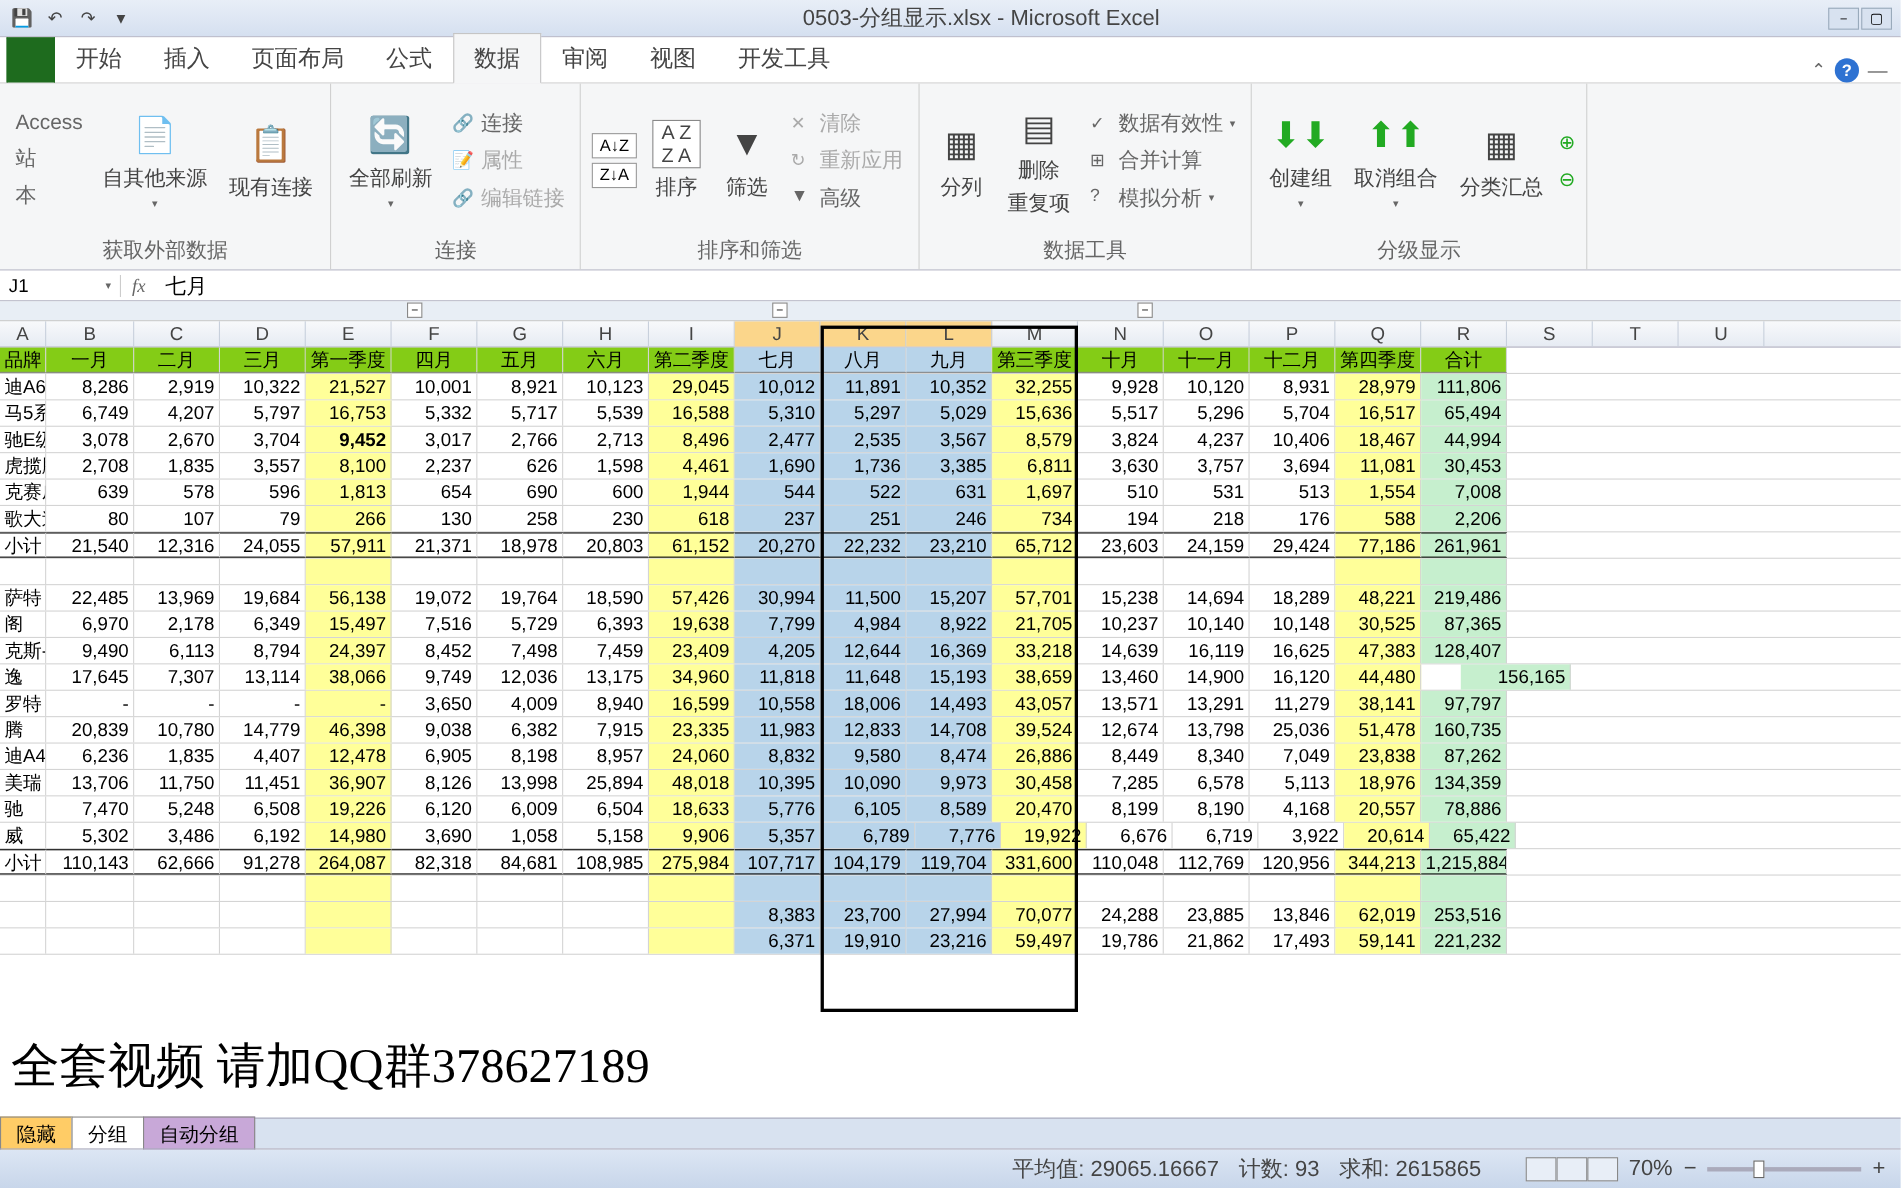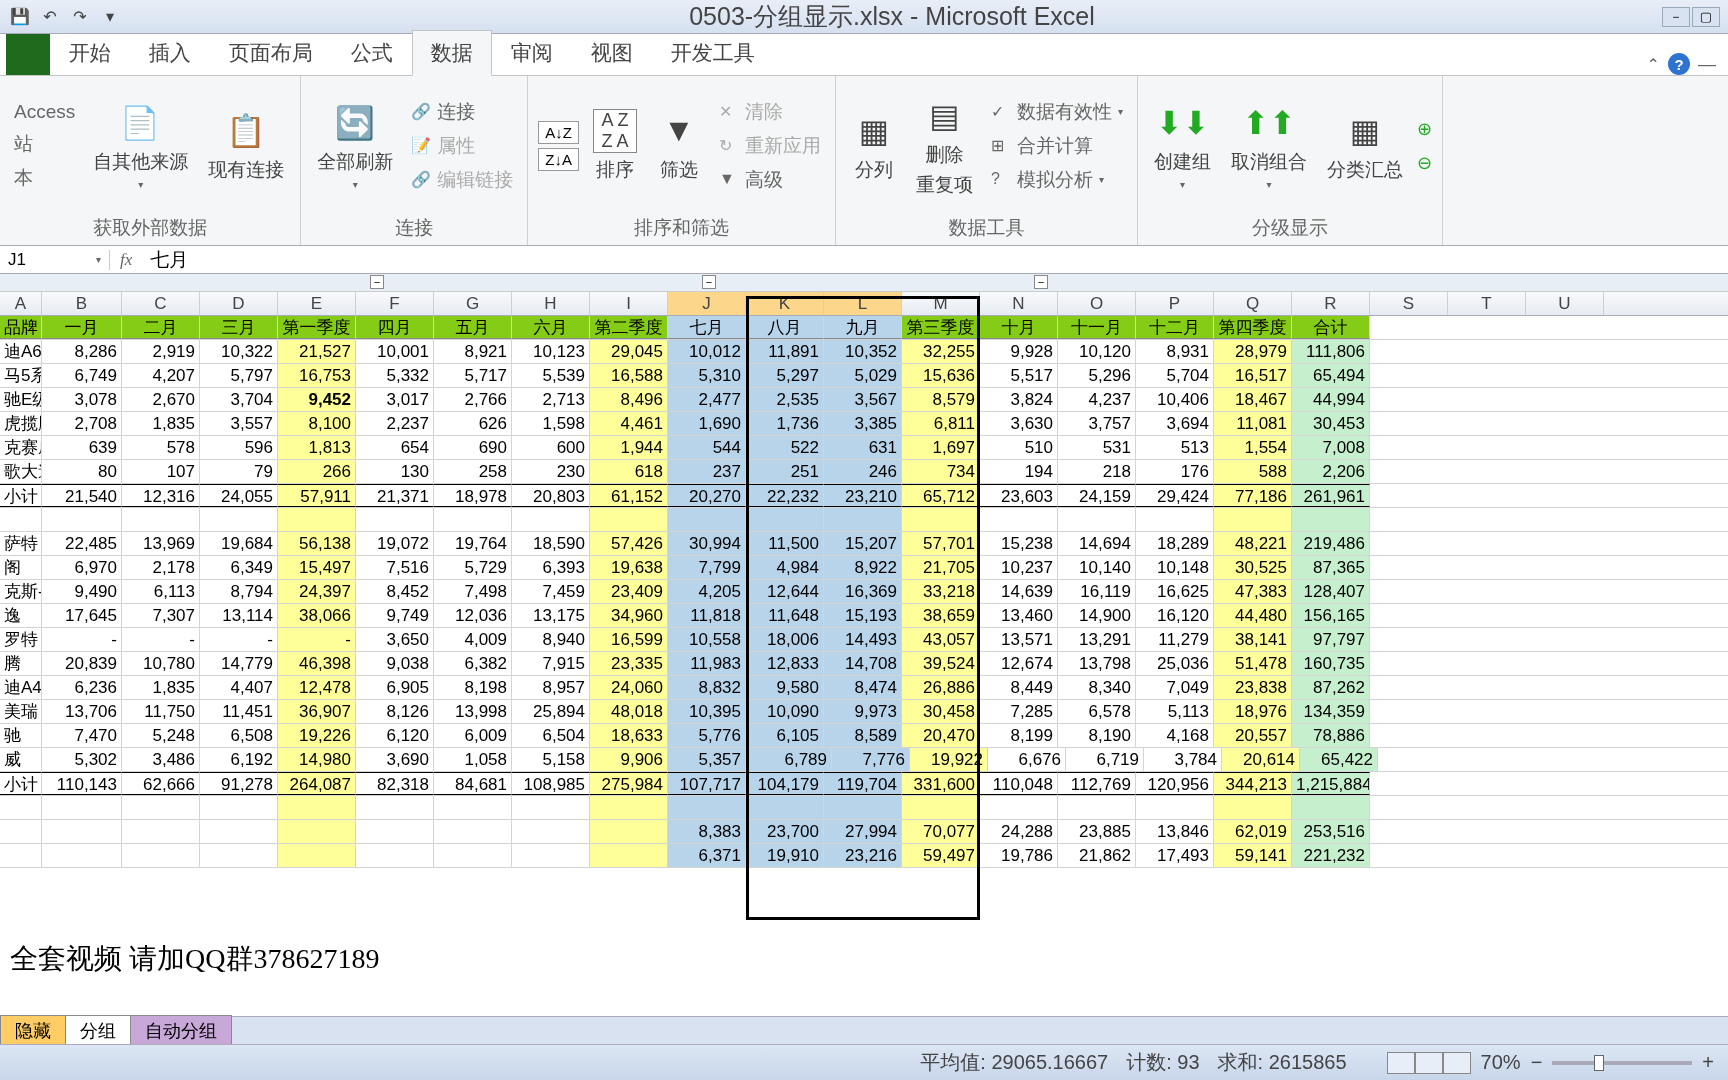--- a/index.html
+++ b/index.html
@@ -1,21 +1,21 @@
 <!DOCTYPE html>
 <html><head>
   <meta charset="utf-8">
   <style>
     * { margin: 0; padding: 0; box-sizing: border-box; font-family: "Microsoft YaHei", "SimSun", Arial, sans-serif; }
     body { background: #fff; overflow: hidden; width: 1728px; height: 1080px; position: relative; }
     
     .title-bar { height: 34px; background: linear-gradient(#e8eef7, #d5e0f0); display: flex; align-items: center; padding: 0 8px; border-bottom: 1px solid #aab; }
     .qat { display: flex; gap: 6px; align-items: center; }
     .qat-btn { width: 24px; height: 24px; display: flex; align-items: center; justify-content: center; font-size: 16px; color: #444; cursor: pointer; }
-    .title-text { flex: 1; text-align: center; font-size: 25px; color: #444; }
+    .title-text { flex: 1; text-align: center; font-size: 20px; color: #444; }
     .win-controls { display: flex; gap: 2px; }
     .win-btn { width: 28px; height: 20px; background: #d8e2f0; border: 1px solid #9ab; display: flex; align-items: center; justify-content: center; font-size: 13px; }
     
     .ribbon-tabs { height: 42px; background: #fff; display: flex; align-items: flex-end; padding-left: 6px; border-bottom: 1px solid #c5c5c5; }
     .rtab { padding: 8px 18px; font-size: 21px; color: #444; cursor: pointer; border: 1px solid transparent; border-bottom: none; }
     .rtab.active { background: #f5f6f7; border-color: #c5c5c5; border-bottom: 1px solid #f5f6f7; margin-bottom: -1px; }
     .rtab.file { background: #1e6b1e; color: #fff; border-color: #1e6b1e; }
     .ribbon-right { margin-left: auto; display: flex; gap: 8px; padding-right: 12px; align-items: center; }
     .help-icon { width: 22px; height: 22px; border-radius: 50%; background: #2e72d2; color: #fff; display: flex; align-items: center; justify-content: center; font-size: 15px; font-weight: bold; }
     
@@ -48,21 +48,21 @@
     .cell.txt { text-align: center; }
     .cell.lbl { text-align: left; }
     .hdr-row .cell { background: #84cc16; font-weight: normal; text-align: center; border-bottom: 1px solid #888; }
     .cell.q { background: #ffff99; }
     .cell.tot { background: #c6efce; }
     .cell.sel { background: #b8d4ea; }
     .row.subtotal .cell { border-top: 1px solid #000; border-bottom: 1px solid #000; }
     
     .selection-border { position: absolute; border: 3px solid #000; pointer-events: none; }
     
-    .overlay-text { position: absolute; left: 10px; top: 940px; font-size: 28px; font-family: "KaiTi", serif; color: #000; font-weight: normal; z-index: 100; }
+    .overlay-text { position: absolute; left: 10px; top: 940px; font-size: 44px; font-family: "KaiTi", serif; color: #000; font-weight: normal; z-index: 100; }
     
     .sheet-tabs { position: absolute; bottom: 36px; left: 0; height: 28px; display: flex; align-items: center; background: #d8e2f0; width: 100%; border-top: 1px solid #aab; }
     .stab { padding: 3px 14px; font-size: 18px; border: 1px solid #888; background: #fff; margin-right: -1px; }
     .stab.active { background: #c8a8d8; }
     
     .status-bar { position: absolute; bottom: 0; left: 0; right: 0; height: 36px; background: linear-gradient(#dce6f4, #c8d6ea); display: flex; align-items: center; padding: 0 14px; font-size: 20px; color: #444; border-top: 1px solid #aab; }
     .status-center { margin-left: auto; display: flex; gap: 18px; }
     .status-right { margin-left: 40px; display: flex; align-items: center; gap: 10px; }
     .view-btns { display: flex; }
     .view-btn { width: 28px; height: 22px; border: 1px solid #888; background: #e8eef7; }
@@ -535,21 +535,21 @@
       <div class="cell" style="width: 78px;">13,175</div>
       <div class="cell q" style="width: 78px;">34,960</div>
       <div class="cell sel" style="width: 78px;">11,818</div>
       <div class="cell sel" style="width: 78px;">11,648</div>
       <div class="cell sel" style="width: 78px;">15,193</div>
       <div class="cell q" style="width: 78px;">38,659</div>
       <div class="cell" style="width: 78px;">13,460</div>
       <div class="cell" style="width: 78px;">14,900</div>
       <div class="cell" style="width: 78px;">16,120</div>
       <div class="cell q" style="width: 78px;">44,480</div>
-      <div class="cell tot" style="width: 78px;">156,165</div>
+      <div class="cell tot" style="width: 100px; margin-left: 36px;">156,165</div>
     </div>
     <div class="row">
       <div class="cell lbl" style="width: 42px;">罗特</div>
       <div class="cell" style="width: 80px;">-</div>
       <div class="cell" style="width: 78px;">-</div>
       <div class="cell" style="width: 78px;">-</div>
       <div class="cell q" style="width: 78px;">-</div>
       <div class="cell" style="width: 78px;">3,650</div>
       <div class="cell" style="width: 78px;">4,009</div>
       <div class="cell" style="width: 78px;">8,940</div>
@@ -653,21 +653,21 @@
       <div class="cell" style="width: 78px;">3,690</div>
       <div class="cell" style="width: 78px;">1,058</div>
       <div class="cell" style="width: 78px;">5,158</div>
       <div class="cell q" style="width: 78px;">9,906</div>
       <div class="cell sel" style="width: 78px;">5,357</div>
       <div class="cell sel" style="width: 86px;">6,789</div>
       <div class="cell sel" style="width: 78px;">7,776</div>
       <div class="cell q" style="width: 78px;">19,922</div>
       <div class="cell" style="width: 78px;">6,676</div>
       <div class="cell" style="width: 78px;">6,719</div>
-      <div class="cell" style="width: 78px;">3,784</div>
+      <div class="cell" style="width: 78px;">3,922</div>
       <div class="cell q" style="width: 78px;">20,614</div>
       <div class="cell tot" style="width: 78px;">65,422</div>
     </div>
     <div class="row subtotal">
       <div class="cell lbl" style="width: 42px;">小计</div>
       <div class="cell" style="width: 80px;">110,143</div>
       <div class="cell" style="width: 78px;">62,666</div>
       <div class="cell" style="width: 78px;">91,278</div>
       <div class="cell q" style="width: 78px;">264,087</div>
       <div class="cell" style="width: 78px;">82,318</div>

